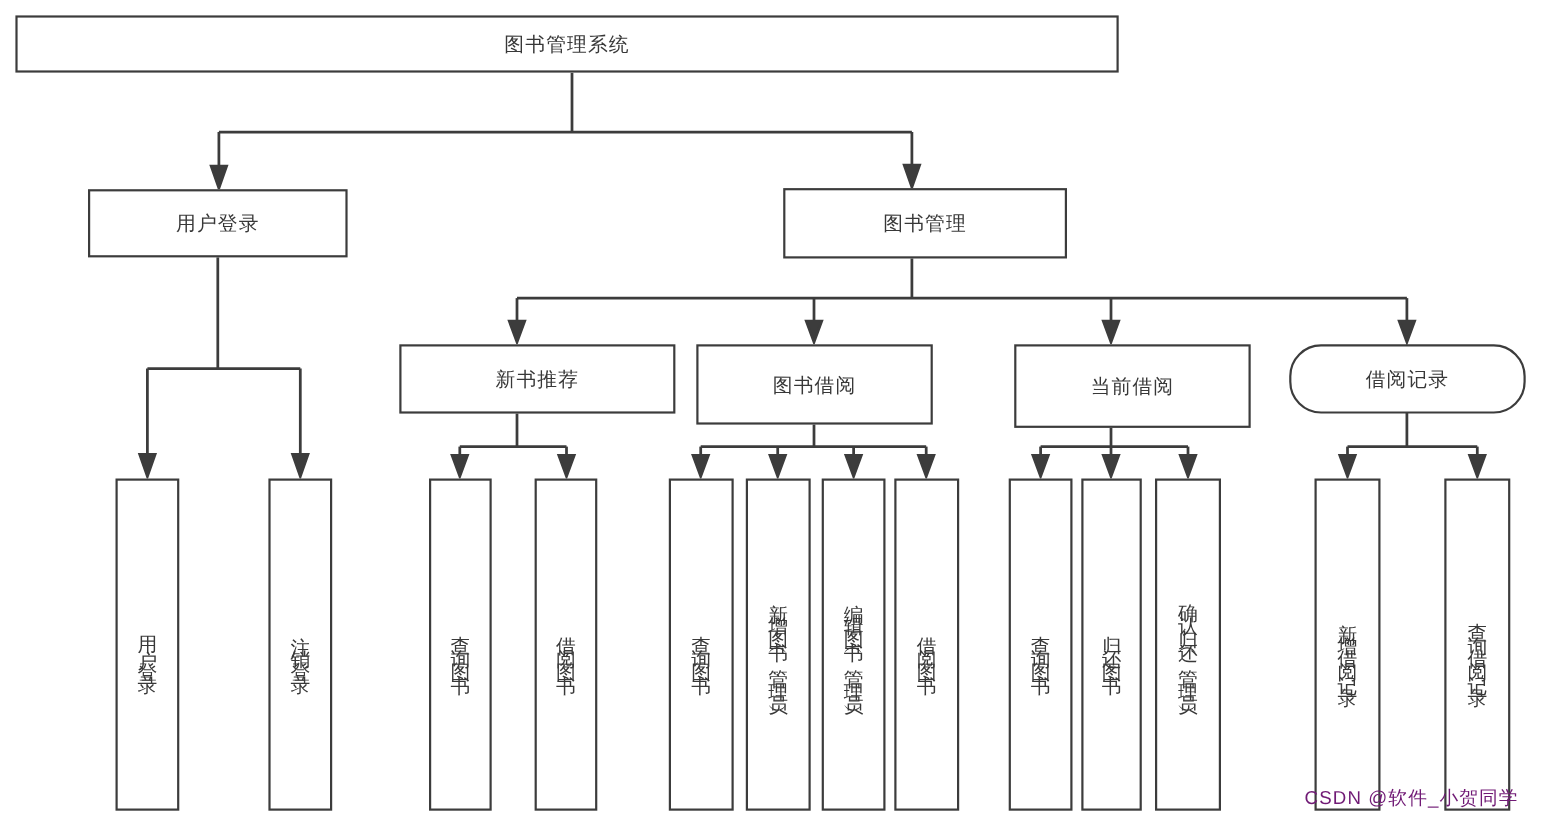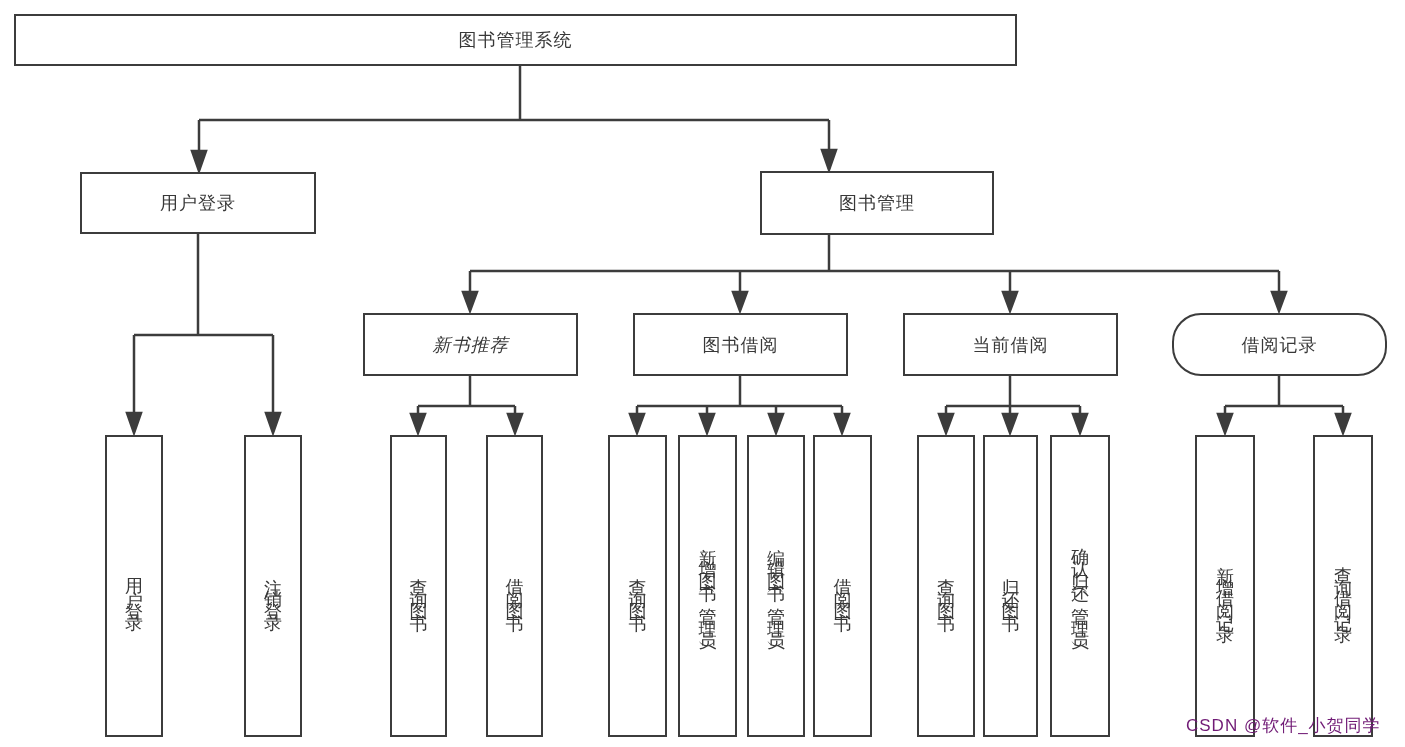--- a/index.html
+++ b/index.html
@@ -131,25 +131,25 @@
         <polygon points="1218,414 1232,414 1225,433"></polygon>
         <path d="M1343 406 V416" fill="none"></path>
         <polygon points="1336,414 1350,414 1343,433"></polygon>
       </g>
     </g>
   </svg>
 
   <div class="node" style="left:14px; top:14px; width:1003px; height:52px;">图书管理系统</div>
 
   <div class="node" style="left:80px; top:172px; width:236px; height:62px;">用户登录</div>
-  <div class="node" style="left:712px; top:171px; width:234px; height:64px;margin-left:48px;">图书管理</div>
+  <div class="node" style="left:712px; top:171px; width:258px; height:64px;">图书管理</div>
 
-  <div class="node" style="left:363px; top:313px; width:215px; height:63px;font-style:italic;">新书推荐</div>
-  <div class="node" style="left:633px; top:313px; width:215px; height:63px;font-family:Liberation Mono, monospace;">图书借阅</div>
-  <div class="node" style="left:903px; top:313px; width:215px; height:63px;">当前借阅</div>
+  <div class="node" style="left:363px; top:313px; width:251px; height:63px;">新书推荐</div>
+  <div class="node" style="left:633px; top:313px; width:215px; height:73px;font-family:Liberation Mono, monospace;">图书借阅</div>
+  <div class="node" style="left:922px; top:313px; width:215px; height:76px;">当前借阅</div>
   <div class="node" style="left:1172px; top:313px; width:215px; height:63px;border-radius:29px;">借阅记录</div>
 
   <div class="node leaf" style="left:105px; top:435px; width:58px; height:302px;">用户登录</div>
   <div class="node leaf" style="left:244px; top:435px; width:58px; height:302px;">注销登录</div>
 
   <div class="node leaf" style="left:390px; top:435px; width:57px; height:302px;">查询图书</div>
   <div class="node leaf" style="left:486px; top:435px; width:57px; height:302px;">借阅图书</div>
 
   <div class="node leaf" style="left:608px; top:435px; width:59px; height:302px;">查询图书</div>
   <div class="node leaf" style="left:678px; top:435px; width:59px; height:302px;">新增图书（管理员）</div>

